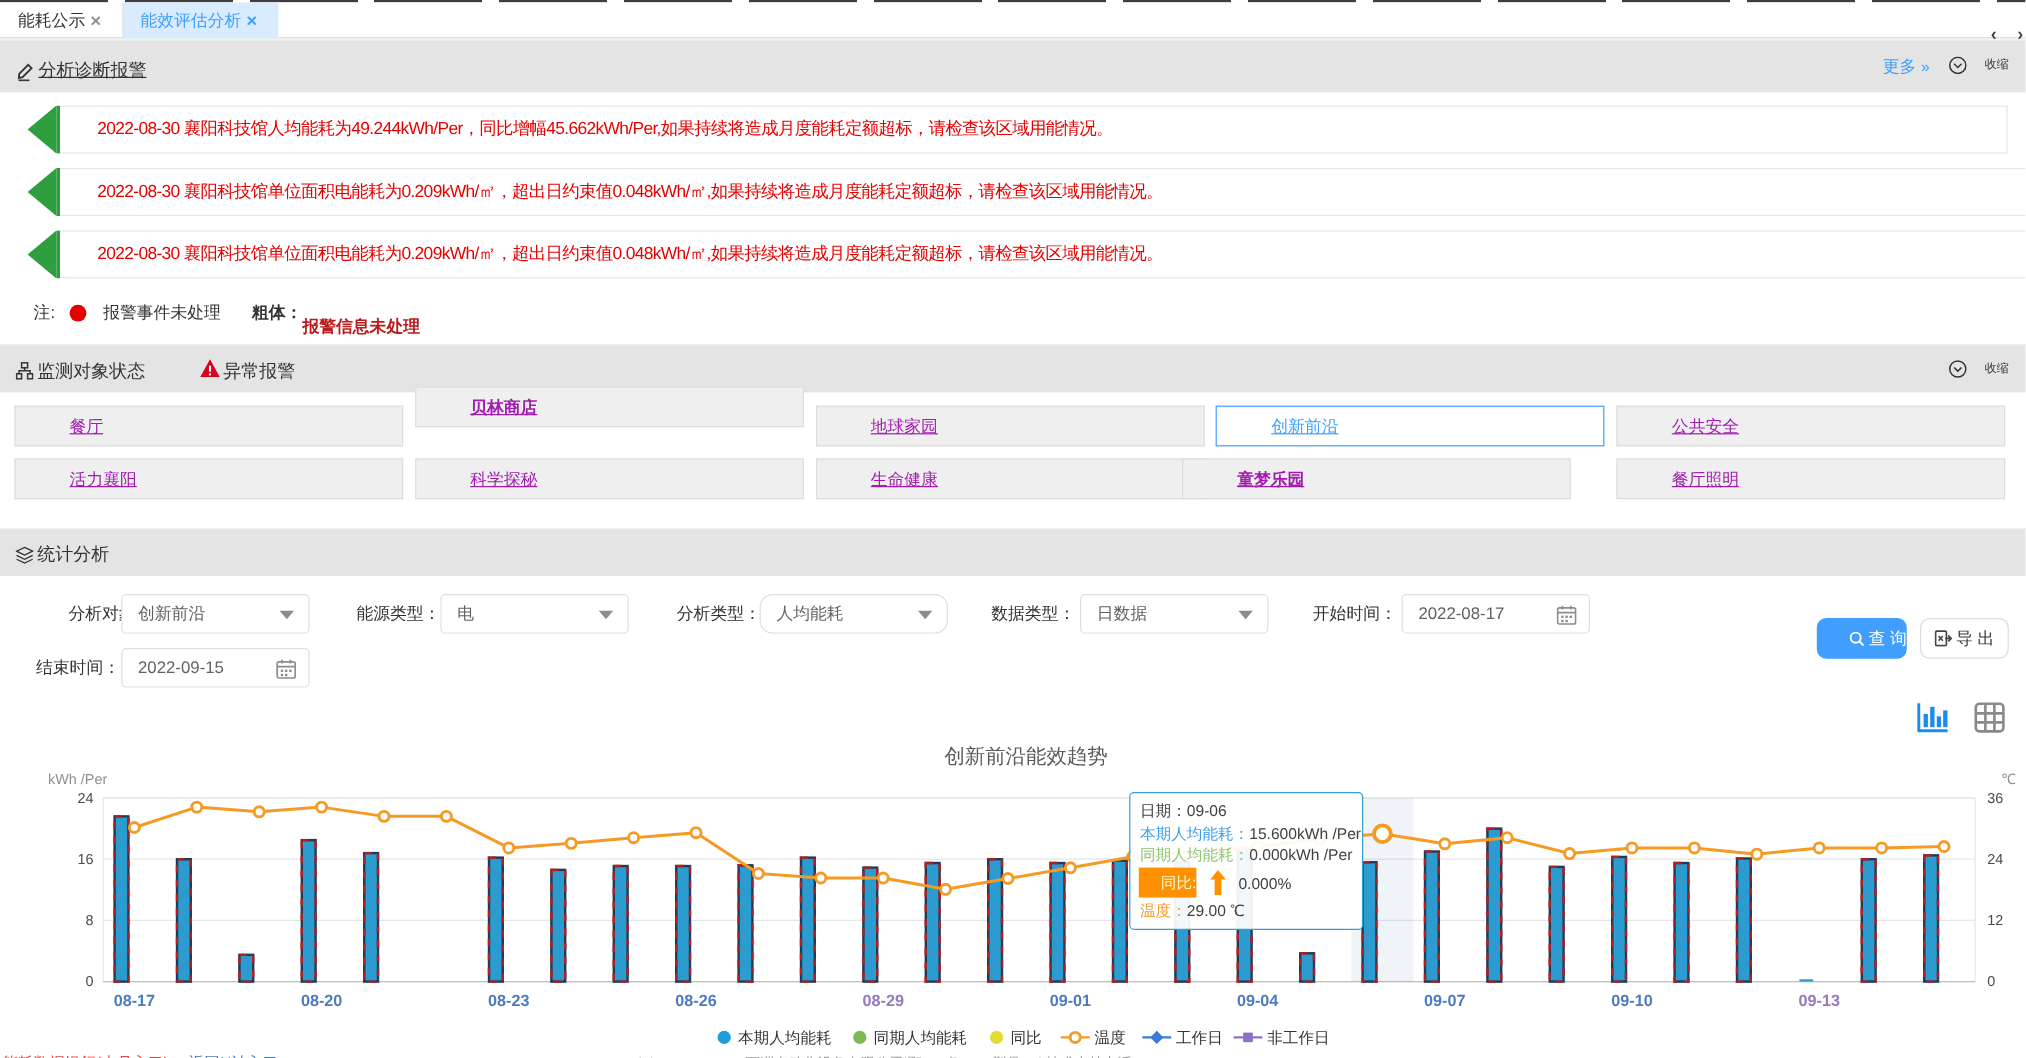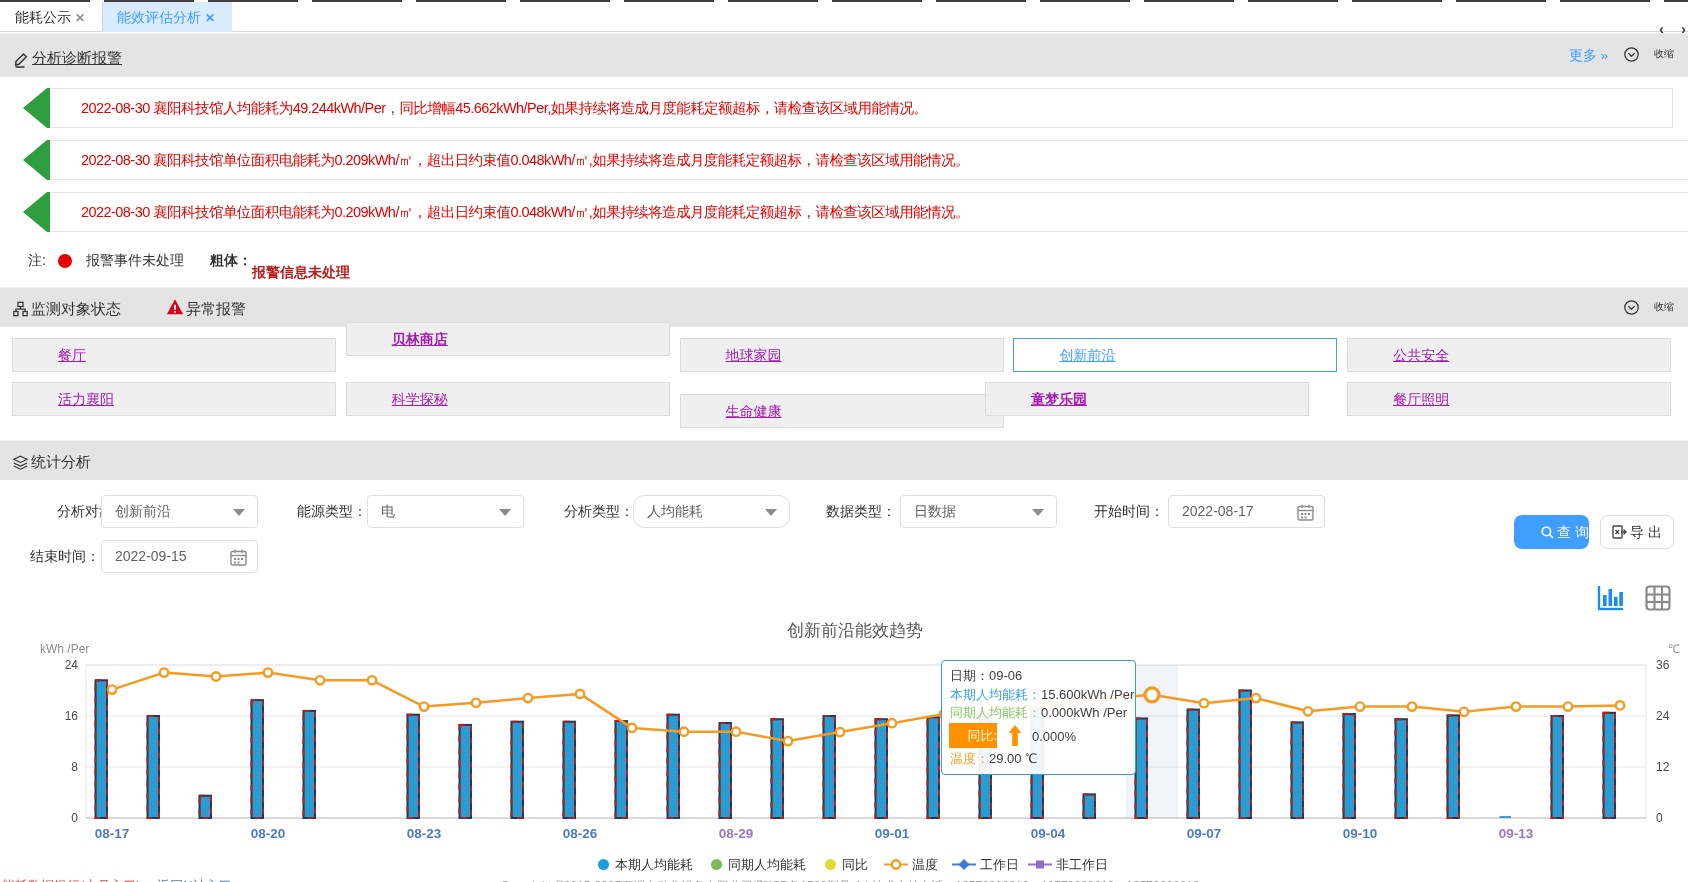--- a/index.html
+++ b/index.html
@@ -73,21 +73,21 @@
     </svg>
 <div class="shrink" style="right:14px;top:12px;">收缩</div>
 </div>
 <div class="btn" style="left:12px;top:338px;">餐厅</div>
 <div class="btn" style="left:345.8px;top:322px;font-weight:bold;">贝林商店</div>
 <div class="btn" style="left:679.6px;top:338px;">地球家园</div>
 <div class="btn sel" style="left:1013.4px;top:338px;">创新前沿</div>
 <div class="btn" style="left:1347.2px;top:338px;">公共安全</div>
 <div class="btn" style="left:12px;top:382px;">活力襄阳</div>
 <div class="btn" style="left:345.8px;top:382px;">科学探秘</div>
-<div class="btn" style="left:679.6px;top:394px;">生命健康</div>
+<div class="btn" style="left:679.6px;top:382px;">生命健康</div>
 <div class="btn" style="left:985px;top:382px;font-weight:bold;">童梦乐园</div>
 <div class="btn" style="left:1347.2px;top:382px;">餐厅照明</div>
 <div class="hdr" style="top:440px;">
 <svg class="abs" style="left:13px;top:14px;" width="15" height="15" viewBox="0 0 19 18">
       <path d="M9.5 1 L18 5 L9.5 9 L1 5 Z" fill="none" stroke="#333" stroke-width="1.4"></path>
       <path d="M1 9.5 L9.5 13.5 L18 9.5" fill="none" stroke="#333" stroke-width="1.4"></path>
       <path d="M1 13.5 L9.5 17.5 L18 13.5" fill="none" stroke="#333" stroke-width="1.4"></path>
     </svg>
 <div class="hdrtxt" style="left:31px;top:12px;">统计分析</div>
 </div>

